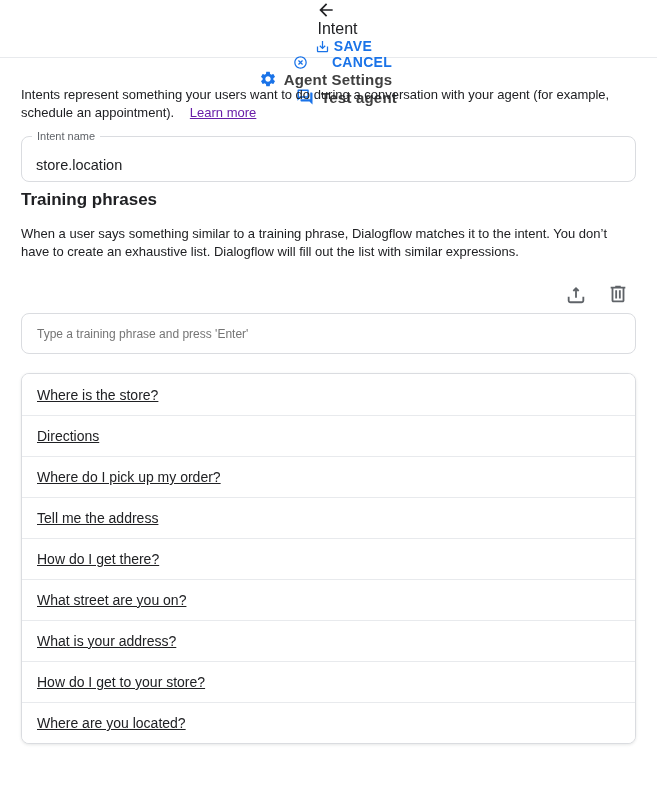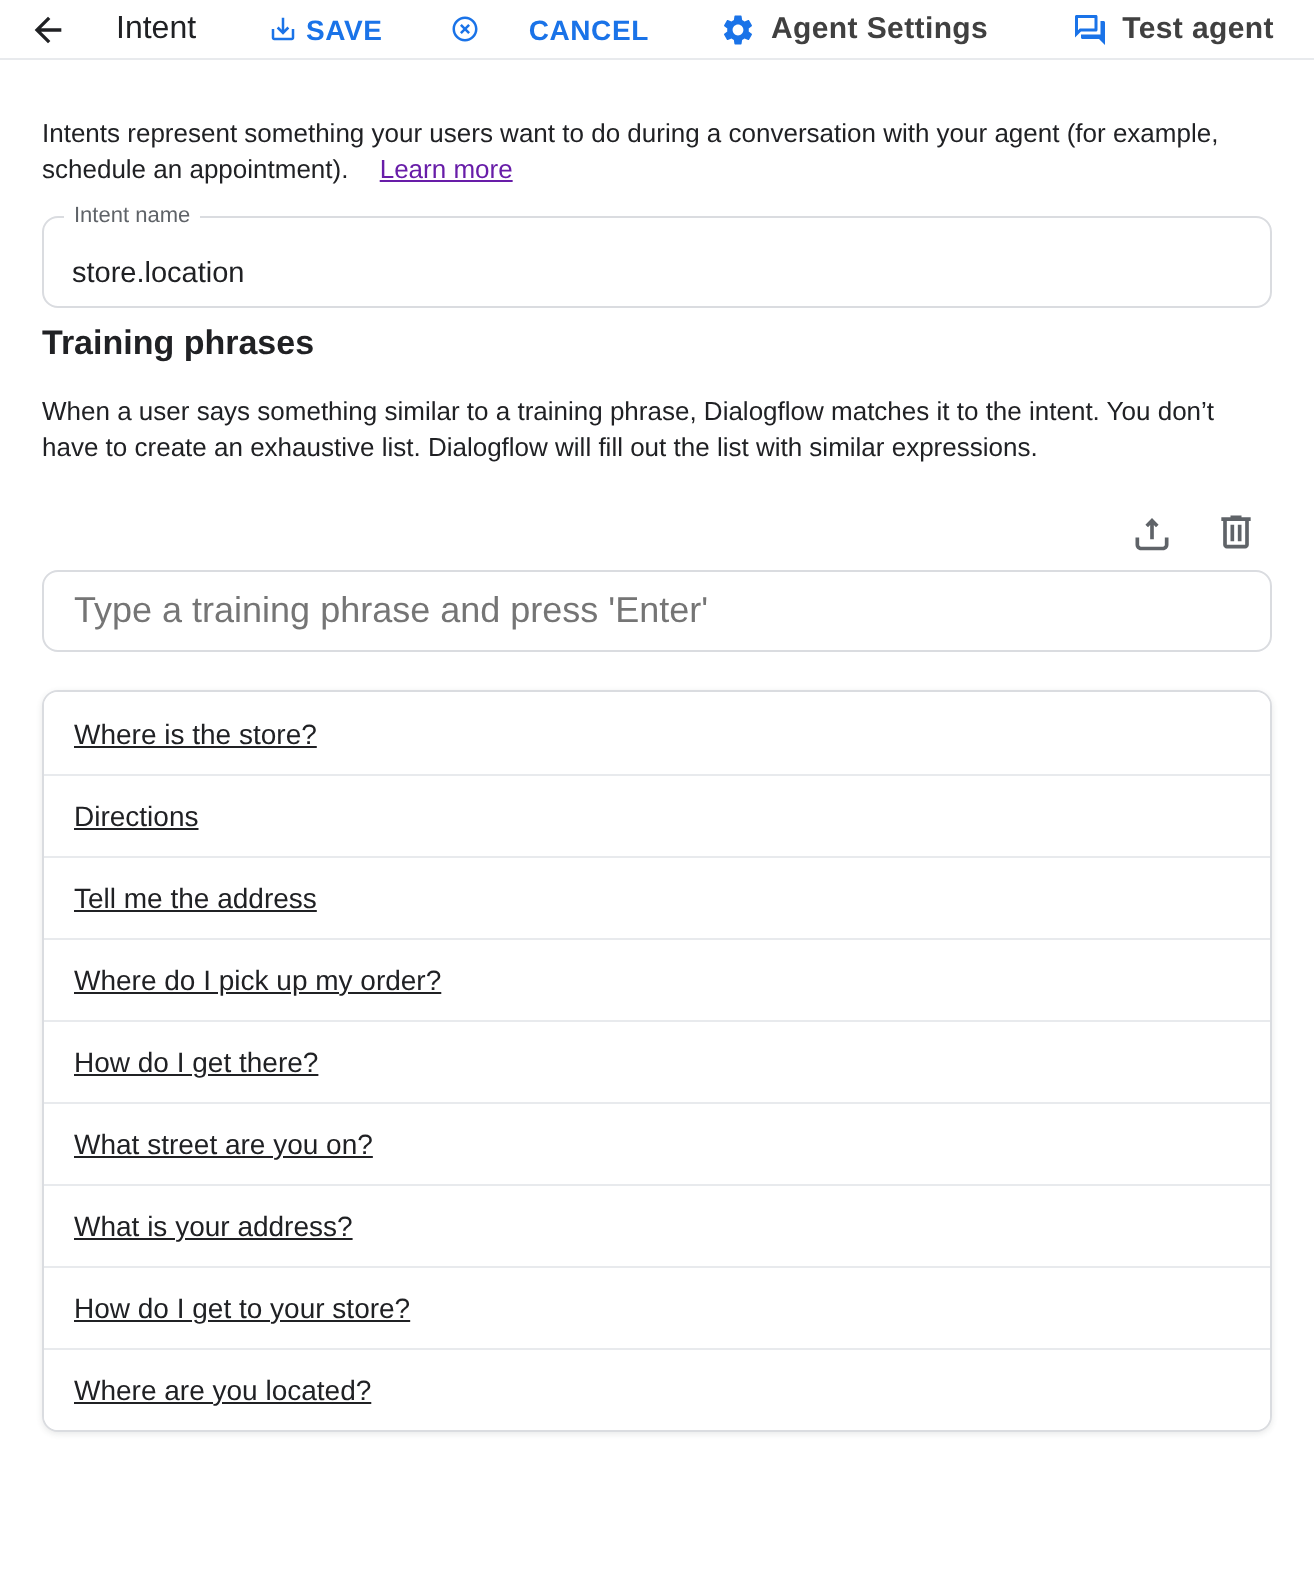--- a/index.html
+++ b/index.html
@@ -7,24 +7,25 @@
   body {
     font-family: "Liberation Sans", sans-serif;
     background: #ffffff;
     color: #202124;
     overflow: hidden;
   }
   
   .topbar {
     display: flex;
     align-items: center;
-    height: 30px;
+    height: 58px;
     padding: 0 20px 0 14px;
     border-bottom: 1px solid #e8eaed;
     background: #fff;
+    flex-direction: column;
   }
   .icon-btn {
     background: none; border: none; cursor: pointer;
     display: inline-flex; align-items: center; justify-content: center;
     padding: 0;
   }
   .back-btn svg { fill: #202124; }
   .page-title {
     font-size: 16px;
     color: #202124;
@@ -116,21 +117,21 @@
   }
   .tools-row .icon-btn svg { fill: #5f6368; }
   .phrase-input {
     margin-top: 7px;
     width: 100%;
     height: 41px;
     border: 1px solid #dadce0;
     border-radius: 8px;
     padding: 0 15px;
     font-family: "Liberation Sans", sans-serif;
-    font-size: 18px;
+    font-size: 12px;
     color: #202124;
     outline: none;
   }
   .phrase-input::placeholder { color: #757575; opacity: 1; }
   .phrase-card {
     margin-top: 19px;
     border: 1px solid #dadce0;
     border-radius: 8px;
     box-shadow: 0 1px 3px rgba(60,64,67,.12);
     overflow: hidden;
@@ -238,28 +239,28 @@
 
       <div class="phrase-row">
         <span>Where is the store?</span>
       </div>
 
       <div class="phrase-row">
         <span>Directions</span>
       </div>
 
       <div class="phrase-row">
+        <span>Where do I pick up my order?</span>
+      </div>
+
+      <div class="phrase-row">
         <span>Tell me the address</span>
       </div>
 
       <div class="phrase-row">
-        <span>Where do I pick up my order?</span>
-      </div>
-
-      <div class="phrase-row">
         <span>How do I get there?</span>
       </div>
 
 
       <div class="phrase-row">
         <span>What street are you on?</span>
       </div>
 
       <div class="phrase-row">
         <span>What is your address?</span>

